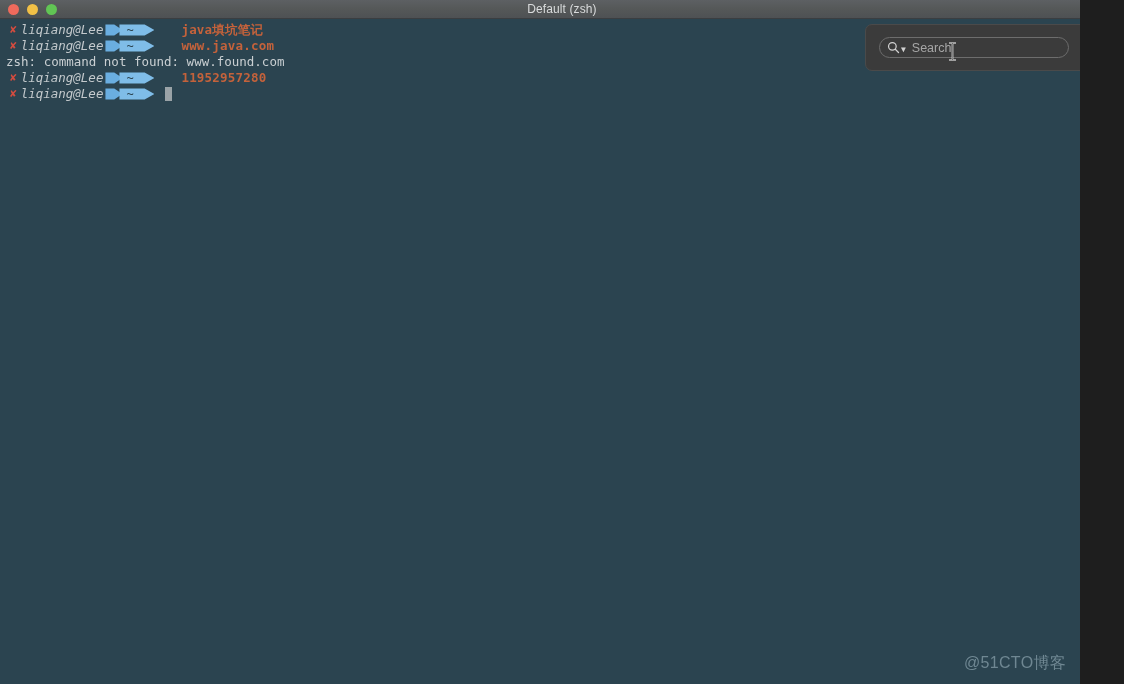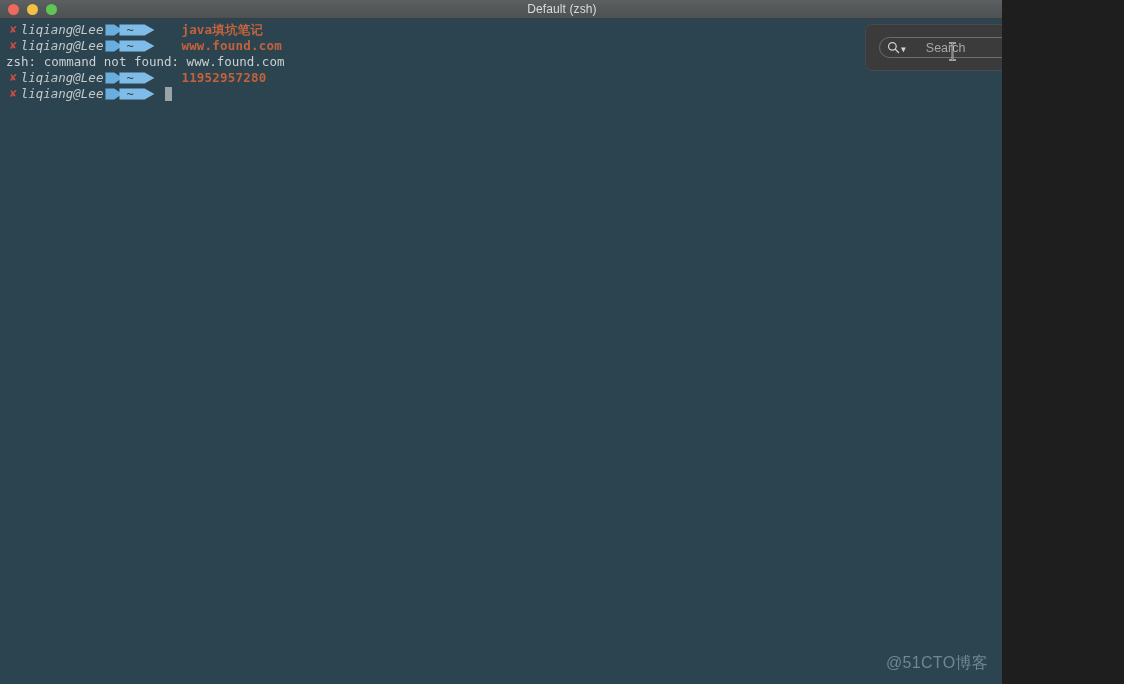--- a/index.html
+++ b/index.html
@@ -5,21 +5,21 @@
   html, body {
     margin: 0;
     padding: 0;
     background: #1e1e1e;
   }
   body {
     font-family: "DejaVu Sans Mono", monospace;
   }
   #app {
     position: relative;
-    width: 1002px;
+    width: 1080px;
     height: 684px;
     overflow: hidden;
     background: #ffffff;
   }
 
   
   .titlebar {
     position: absolute;
     top: 0; left: 0;
     width: 1124px;
@@ -183,21 +183,21 @@
     font-size: 8px;
     color: #d2d2d2;
     line-height: 1;
     position: relative;
     top: 2px;
   }
   .search-placeholder {
     font-family: "Liberation Sans", sans-serif;
     font-size: 12.5px;
     color: #a6a6a6;
-    margin-left: 20px;
+    margin-left: 6px;
     user-select: none;
   }
   .nav-chevrons {
     display: flex;
     align-items: center;
     gap: 13px;
     margin-left: 15px;
     font-family: "Liberation Sans", sans-serif;
     font-size: 17px;
     color: #c6c6c6;
@@ -250,21 +250,21 @@
       <span class="pl pl-tilde">~</span>
       <span class="cmd">java填坑笔记</span>
     </div>
 
 
     <div class="line">
       <span class="fail-mark">✘</span>
       <span class="user">liqiang@Lee</span>
       <span class="pl pl-arrow1"></span>
       <span class="pl pl-tilde">~</span>
-      <span class="cmd">www.found.com</span>
+      <span class="cmd">www.java.com</span>
     </div>
 
     <div class="line">
       <span class="out">zsh: command not found: www.found.com</span>
     </div>
 
     <div class="line">
       <span class="fail-mark">✘</span>
       <span class="user">liqiang@Lee</span>
       <span class="pl pl-arrow1"></span>

